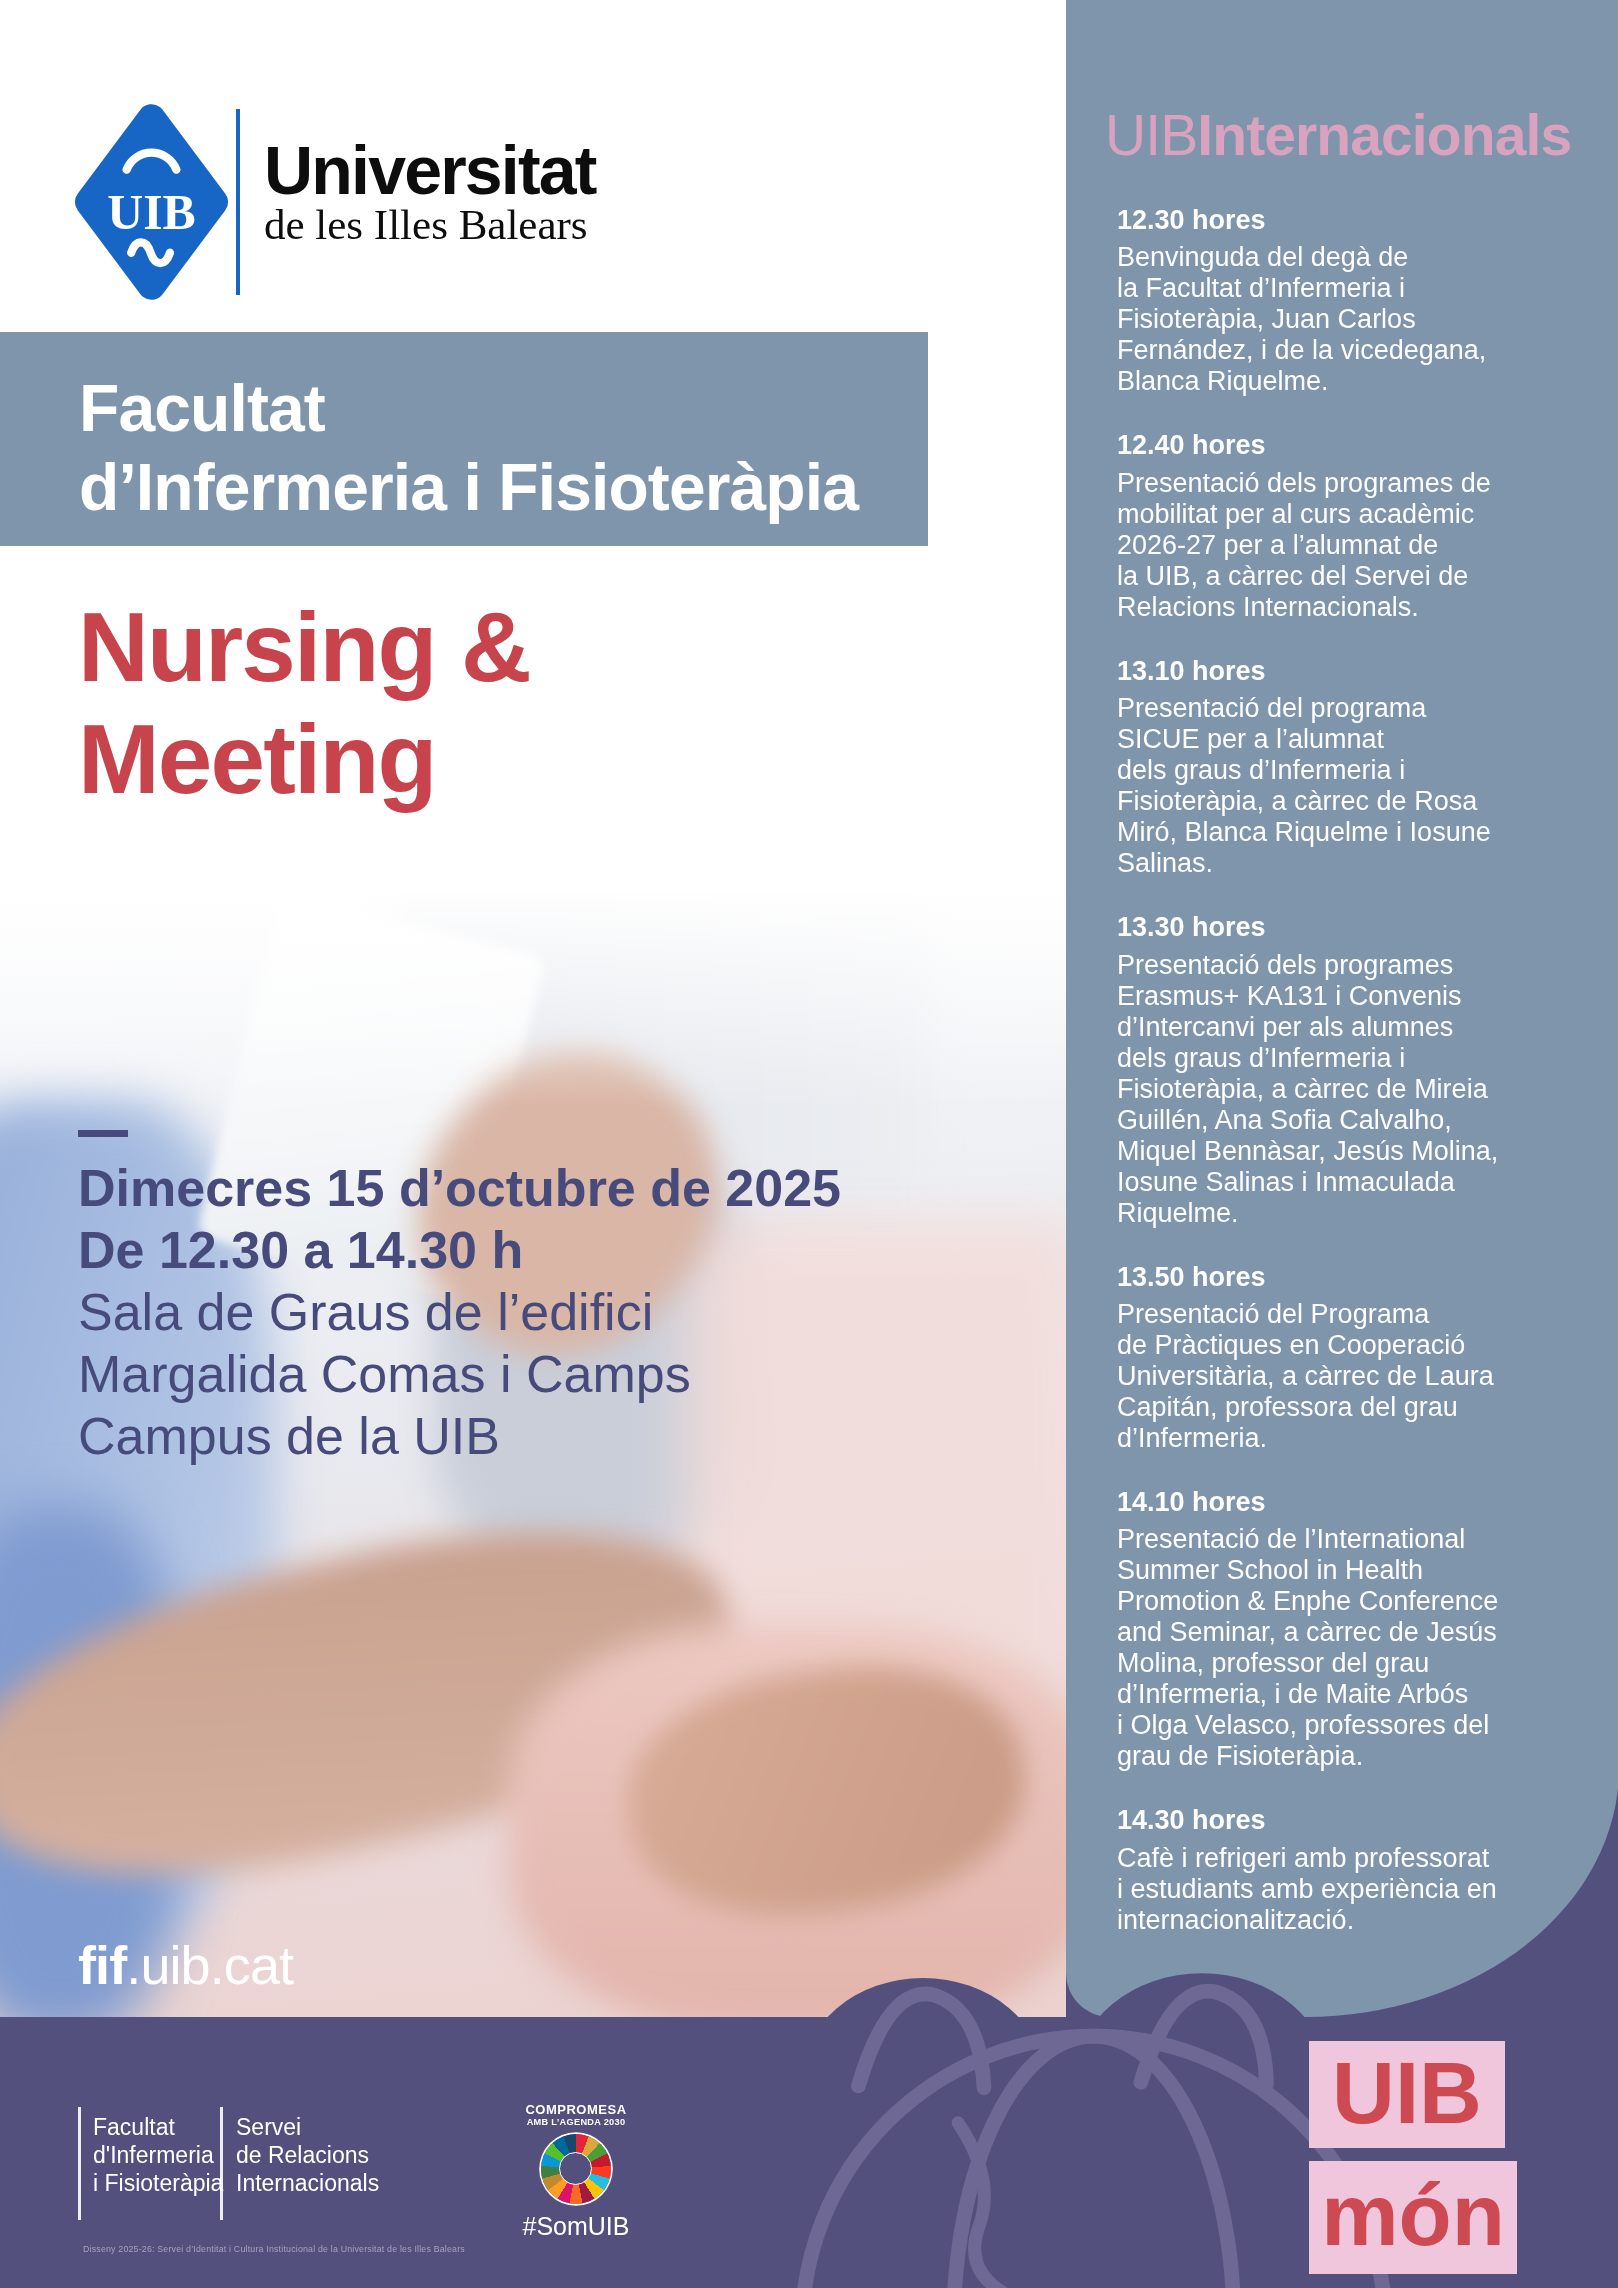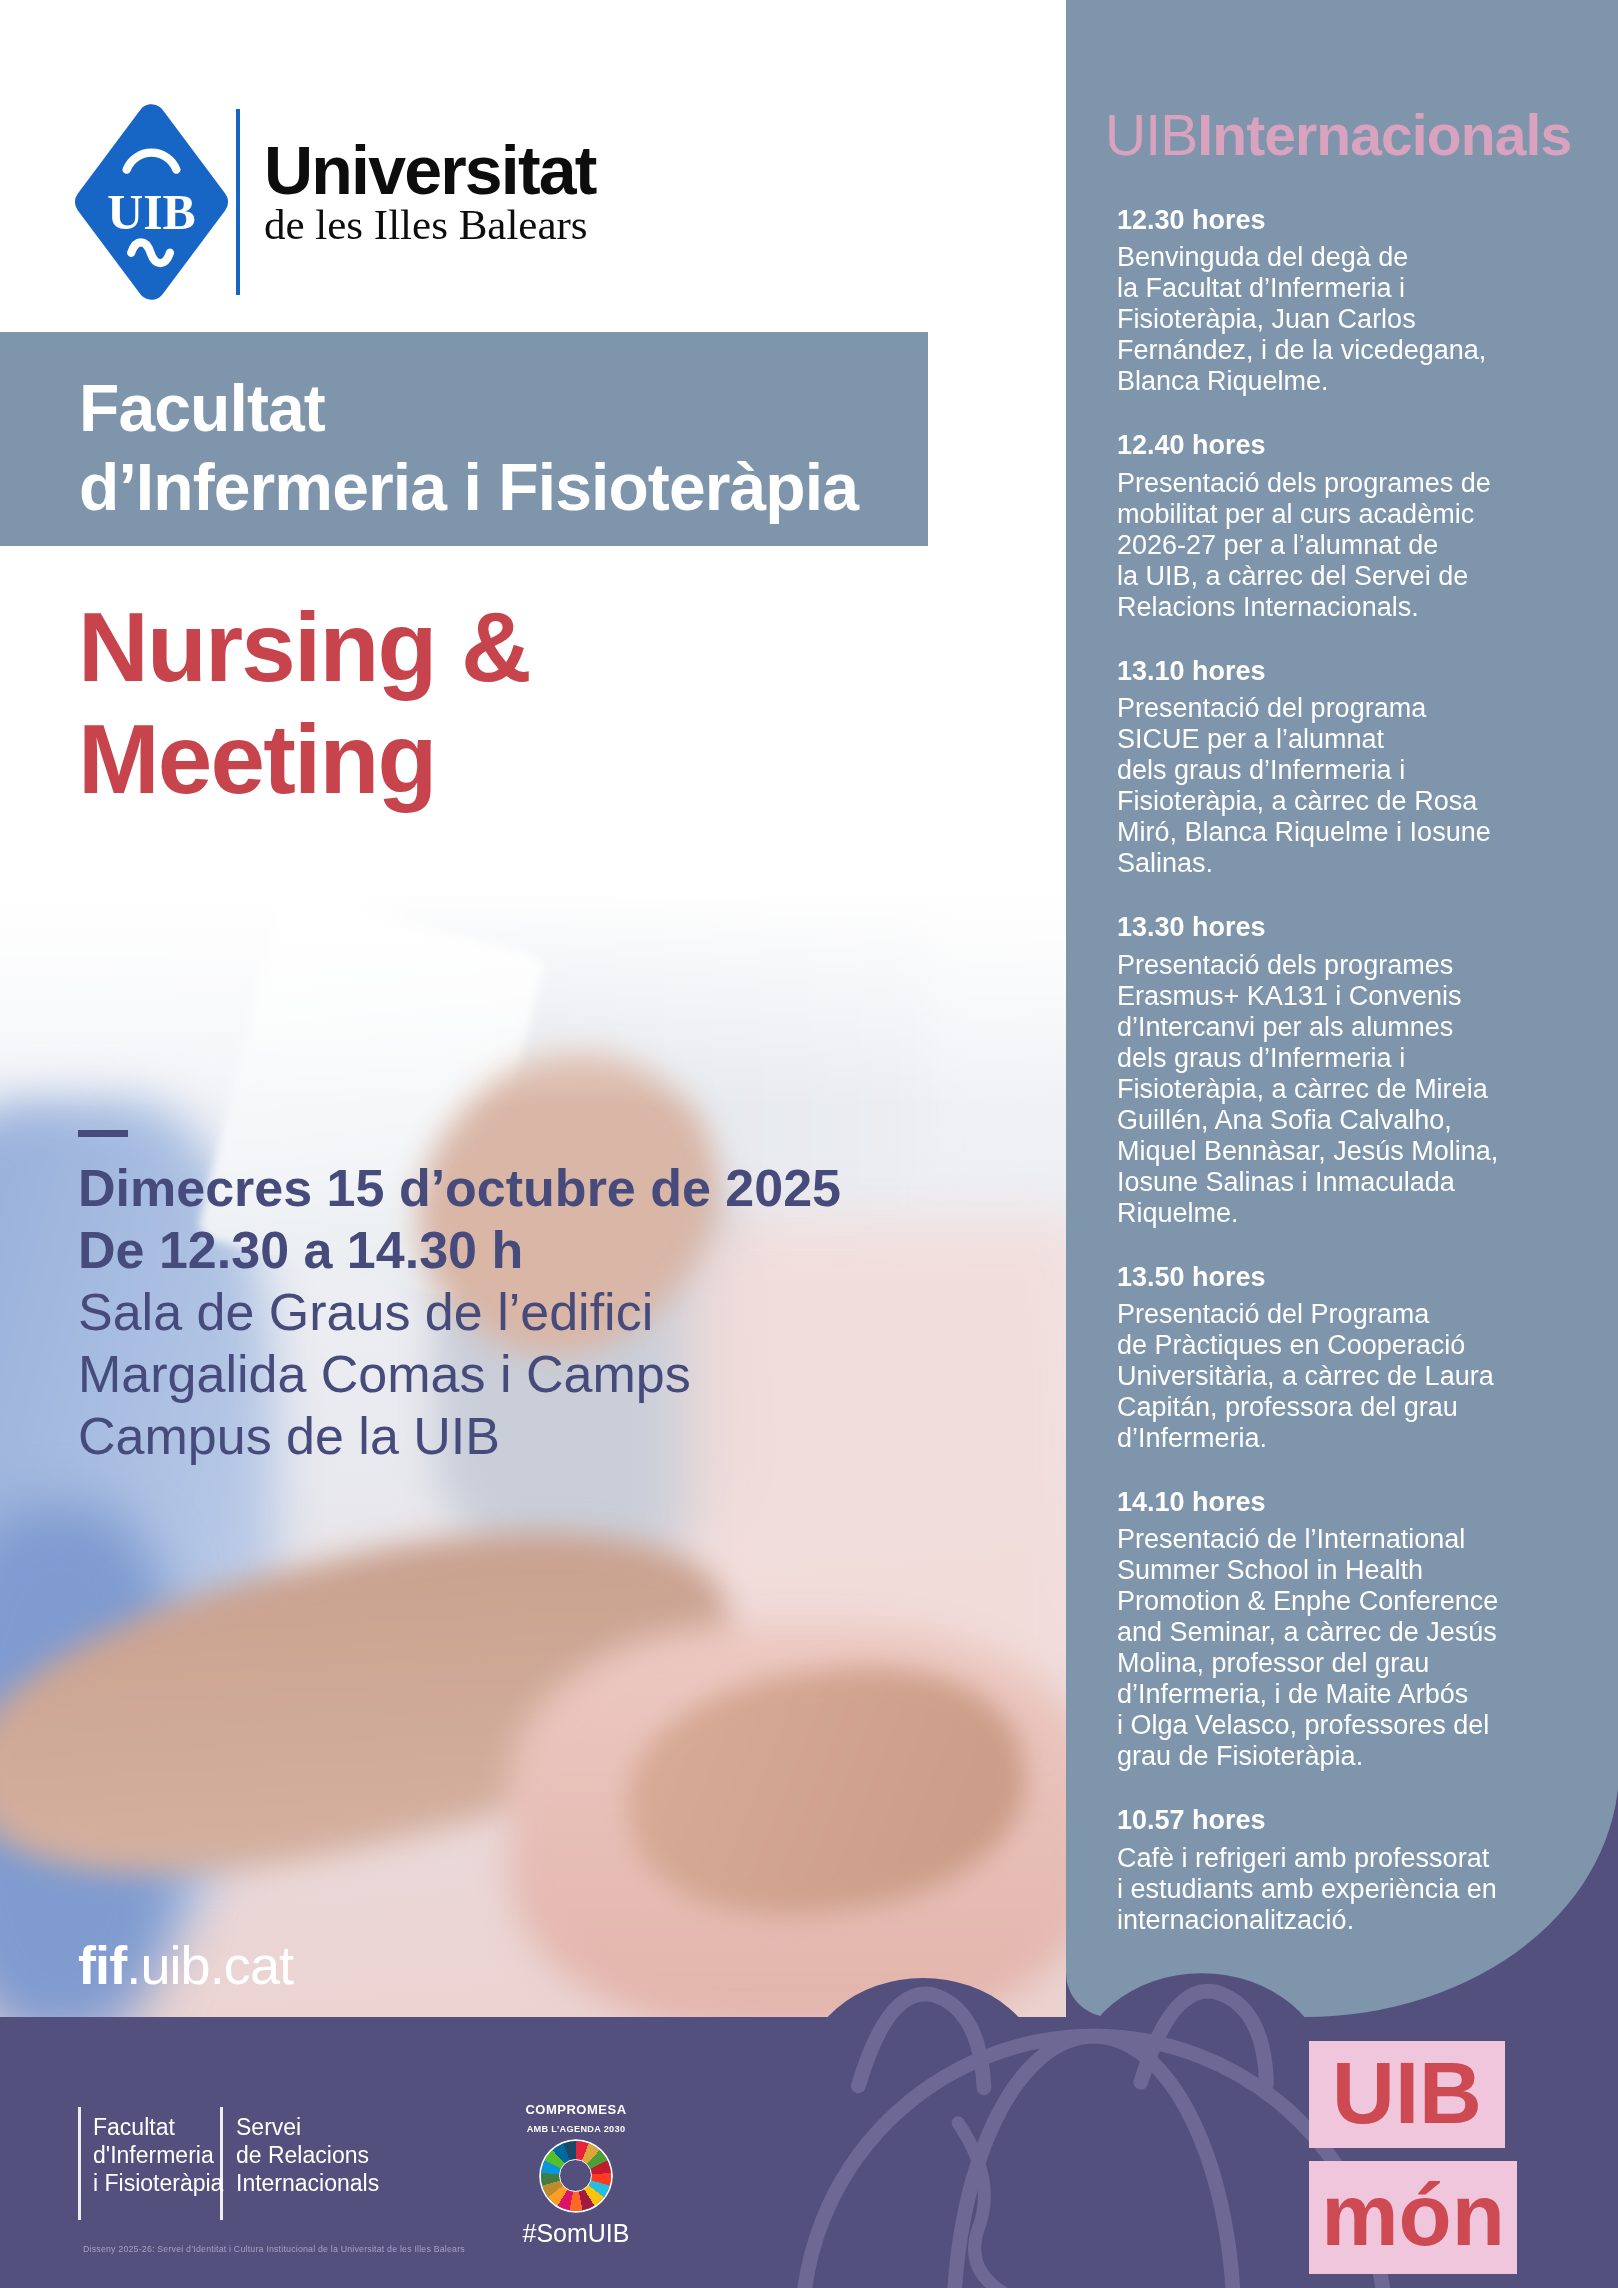--- a/index.html
+++ b/index.html
@@ -61,21 +61,21 @@
   .slot-time{font-size:27px;font-weight:bold;color:#ffffff;line-height:30px;margin-bottom:7.4px;}
   .slot-desc{font-size:27px;color:#ffffff;line-height:31px;white-space:pre-line;}
 
   
   .footer{position:absolute;left:0;top:2017px;width:1619px;height:272px;background:#54507D;z-index:3;}
   .deco{position:absolute;left:0;top:1892px;width:1619px;height:397px;z-index:4;pointer-events:none;}
   .f-div{position:absolute;top:90px;width:2.8px;height:113px;background:rgba(255,255,255,.9);}
   .f-col{position:absolute;top:96px;color:#ffffff;font-size:23px;line-height:28px;white-space:pre-line;z-index:5;}
   .sdg{position:absolute;left:495px;top:85px;width:162px;text-align:center;color:#ffffff;z-index:5;}
   .sdg-l1{font-size:13px;font-weight:bold;letter-spacing:0.5px;}
-  .sdg-l2{font-size:9.2px;font-weight:bold;letter-spacing:0.3px;margin-top:7px;}
+  .sdg-l2{font-size:9.2px;font-weight:bold;letter-spacing:0.3px;margin-top:0;}
   .sdg-wheel{width:70px;height:70px;margin:7.4px auto 0;border-radius:50%;position:relative;box-shadow:0 0 0 1.8px #ffffff;
     background:conic-gradient(#E5243B 0 21.2deg,#DDA63A 0 42.4deg,#4C9F38 0 63.5deg,#C5192D 0 84.7deg,#FF3A21 0 105.9deg,#26BDE2 0 127.1deg,#FCC30B 0 148.2deg,#A21942 0 169.4deg,#FD6925 0 190.6deg,#DD1367 0 211.8deg,#FD9D24 0 232.9deg,#BF8B2E 0 254.1deg,#3F7E44 0 275.3deg,#0A97D9 0 296.5deg,#56C02B 0 317.6deg,#00689D 0 338.8deg,#19486A 0 360deg);}
   .sdg-wheel::after{content:"";position:absolute;left:50%;top:50%;width:31px;height:31px;margin:-17.5px 0 0 -17.5px;
     background:#54507D;border:1.8px solid #ffffff;border-radius:50%;}
   .sdg-tag{font-size:25px;margin-top:7.4px;}
   .credits{position:absolute;left:83px;top:227px;font-size:8.8px;letter-spacing:0.2px;color:#A5A1C2;z-index:5;}
 
   
   .slogan{position:absolute;z-index:5;}
   .sl-box{position:absolute;background:#EFC6DB;color:#CE4A52;font-weight:bold;text-align:center;}
@@ -196,21 +196,21 @@
           <div class="slot-desc">Presentació de l’International
 Summer School in Health
 Promotion &amp; Enphe Conference
 and Seminar, a càrrec de Jesús
 Molina, professor del grau
 d’Infermeria, i de Maite Arbós
 i Olga Velasco, professores del
 grau de Fisioteràpia.</div>
         </div>
         <div class="slot">
-          <div class="slot-time">10.57 hores</div>
+          <div class="slot-time">14.30 hores</div>
           <div class="slot-desc">Cafè i refrigeri amb professorat
 i estudiants amb experiència en
 internacionalització.</div>
         </div>
       </div>
   </div>
 
   <div class="footer">
     <div class="f-div" style="left:78px;"></div>
     <div class="f-col" style="left:93px;">Facultat

